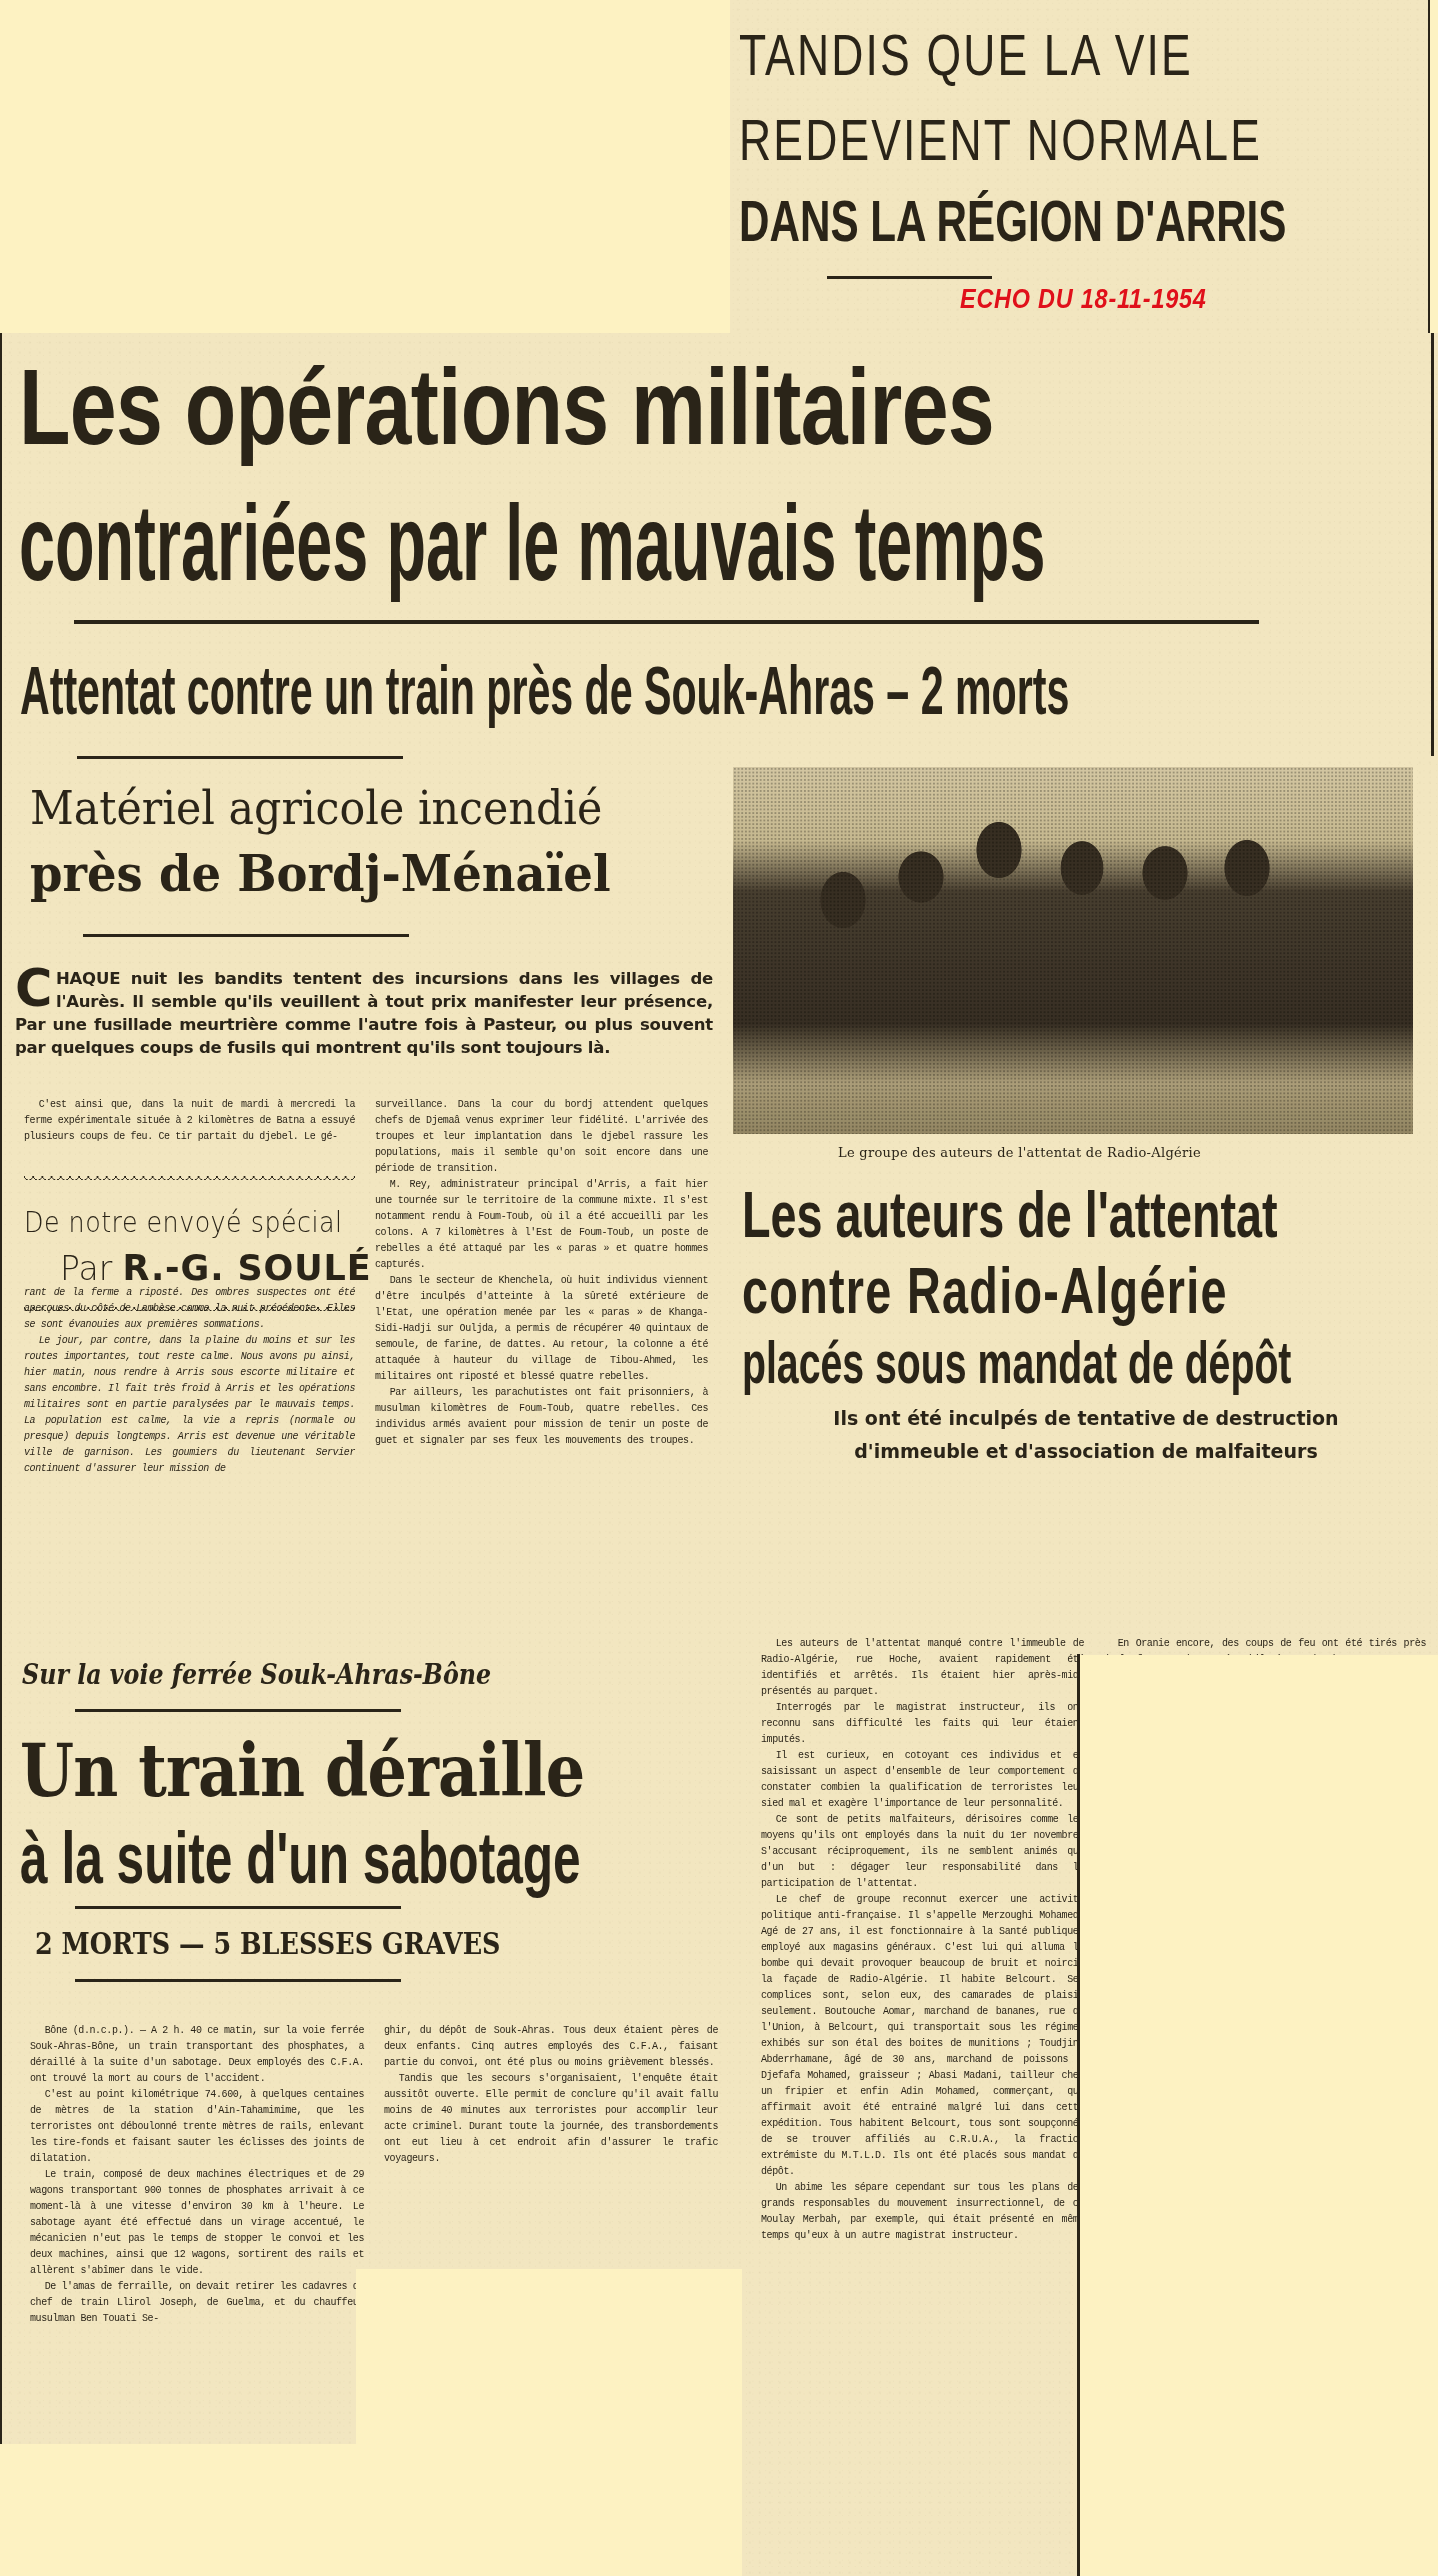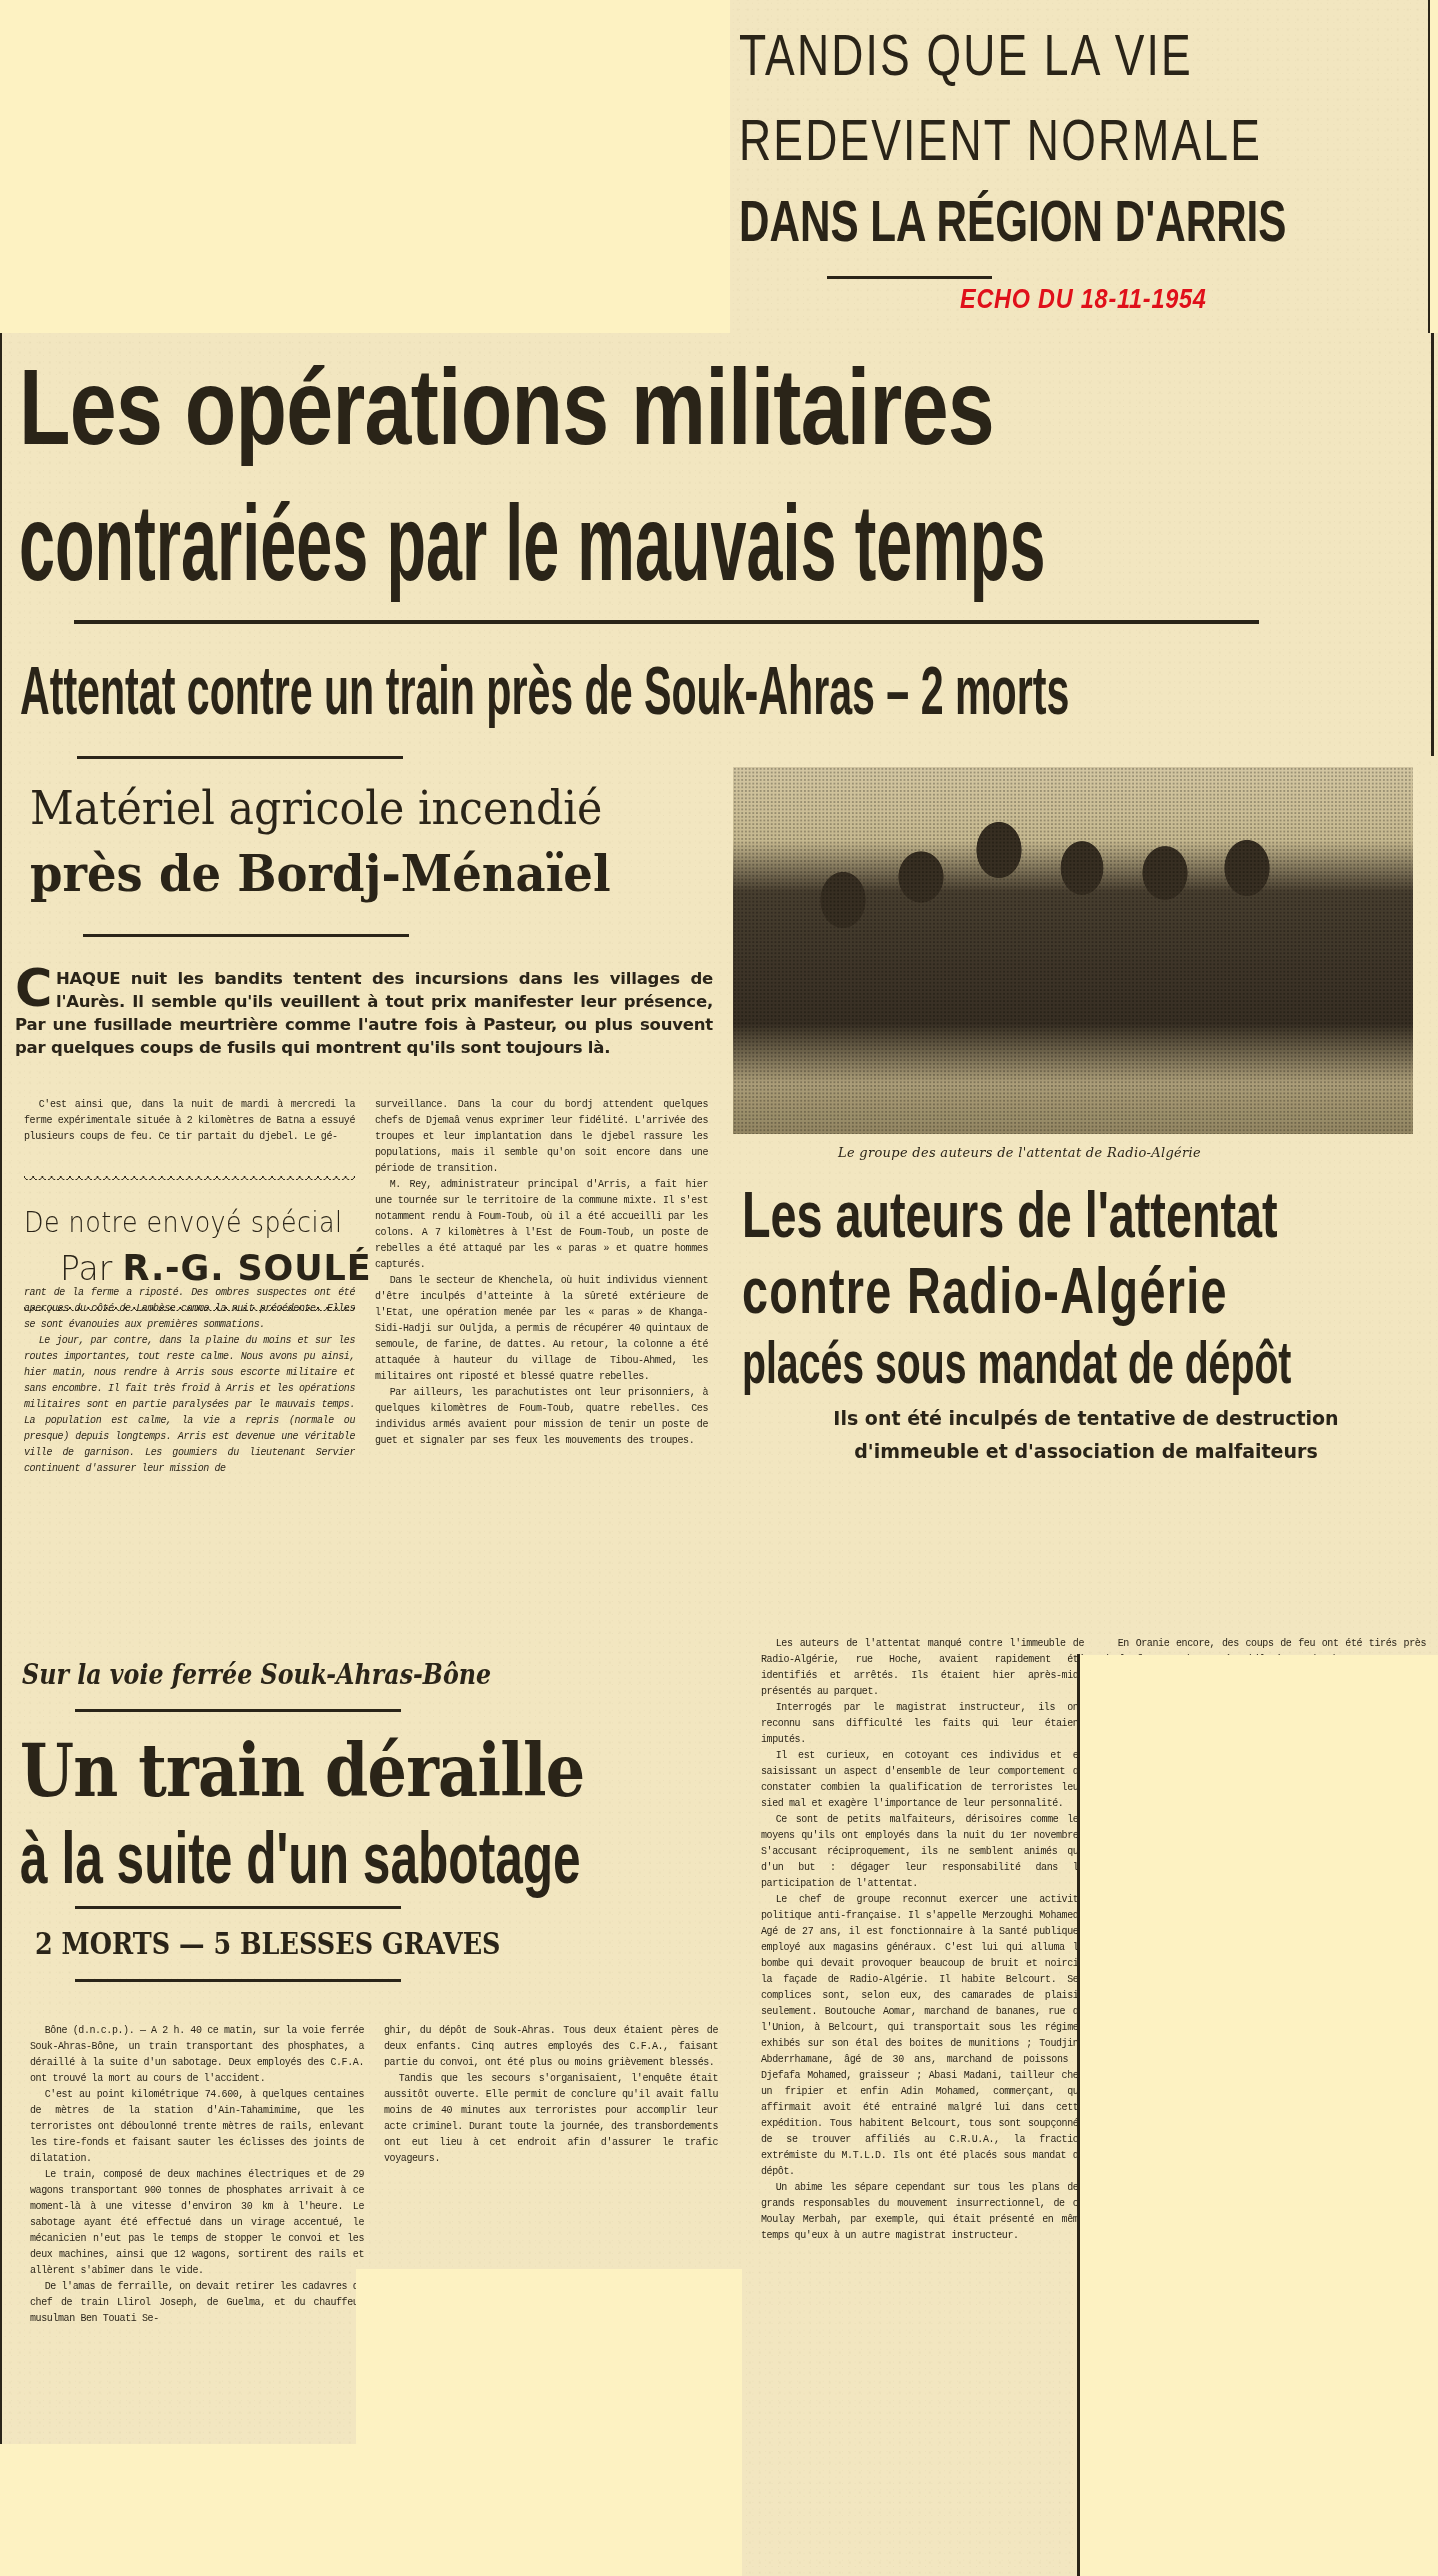--- a/index.html
+++ b/index.html
@@ -157,21 +157,21 @@
     filter: contrast(1.05);
     overflow: hidden;
   }
   #photo::after {
     content: ""; position: absolute; inset: 0;
     background-image: radial-gradient(rgba(0,0,0,0.25) 0.9px, transparent 1.2px);
     background-size: 3.7px 3.7px;
   }
   #photo-caption {
     position: absolute; left: 836px; top: 812px;
-    font-family: "DejaVu Serif", serif; font-style: italic; font-size: 13px; letter-spacing: 0.3px;
+    font-family: "DejaVu Serif", serif; font-size: 13px; letter-spacing: 0.3px;
     white-space: nowrap;
   }
 
   
   #h-radio1 { position: absolute; left: 740px; top: 845px; font-size: 64px; transform: scaleX(0.73); letter-spacing: 0; }
   #h-radio2 { position: absolute; left: 740px; top: 921px; font-size: 64px; transform: scaleX(0.73); letter-spacing: 1.8px; }
   #h-radio3 { position: absolute; left: 740px; top: 996px; font-size: 59px; transform: scaleX(0.665); letter-spacing: 0; }
   #radio-deck {
     position: absolute; left: 735px; top: 1069px; width: 698px; text-align: center;
     font-family: "DejaVu Sans", sans-serif; font-weight: 700; font-size: 20px; line-height: 33px;
@@ -221,21 +221,21 @@
   </div>
   <div id="wavy2" class="wavy"></div>
   <div id="col1b" class="body-text">
     <p class="noindent">rant de la ferme a riposté. Des ombres suspectes ont été aperçues du côté de Lambèse comme la nuit précédente. Elles se sont évanouies aux premières sommations.</p>
     <p>Le jour, par contre, dans la plaine du moins et sur les routes importantes, tout reste calme. Nous avons pu ainsi, hier matin, nous rendre à Arris sous escorte militaire et sans encombre. Il fait très froid à Arris et les opérations militaires sont en partie paralysées par le mauvais temps. La population est calme, la vie a repris (normale ou presque) depuis longtemps. Arris est devenue une véritable ville de garnison. Les goumiers du lieutenant Servier continuent d'assurer leur mission de</p>
   </div>
   <div id="col2" class="body-text">
     <p class="noindent">surveillance. Dans la cour du bordj attendent quelques chefs de Djemaâ venus exprimer leur fidélité. L'arrivée des troupes et leur implantation dans le djebel rassure les populations, mais il semble qu'on soit encore dans une période de transition.</p>
     <p>M. Rey, administrateur principal d'Arris, a fait hier une tournée sur le territoire de la commune mixte. Il s'est notamment rendu à Foum-Toub, où il a été accueilli par les colons. A 7 kilomètres à l'Est de Foum-Toub, un poste de rebelles a été attaqué par les « paras » et quatre hommes capturés.</p>
     <p>Dans le secteur de Khenchela, où huit individus viennent d'être inculpés d'atteinte à la sûreté extérieure de l'Etat, une opération menée par les « paras » de Khanga-Sidi-Hadji sur Ouljda, a permis de récupérer 40 quintaux de semoule, de farine, de dattes. Au retour, la colonne a été attaquée à hauteur du village de Tibou-Ahmed, les militaires ont riposté et blessé quatre rebelles.</p>
-    <p>Par ailleurs, les parachutistes ont leur prisonniers, à quelques kilomètres de Foum-Toub, quatre rebelles. Ces individus armés avaient pour mission de tenir un poste de guet et signaler par ses feux les mouvements des troupes.</p>
+    <p>Par ailleurs, les parachutistes ont fait prisonniers, à musulman kilomètres de Foum-Toub, quatre rebelles. Ces individus armés avaient pour mission de tenir un poste de guet et signaler par ses feux les mouvements des troupes.</p>
   </div>
 
   <div id="kicker2">Sur la voie ferrée Souk-Ahras-Bône</div>
   <div id="rule-train-top" class="rule"></div>
   <div id="h-train1">Un train déraille</div>
   <div id="h-train2" class="condensed">à la suite d'un sabotage</div>
   <div id="rule-train-mid" class="rule"></div>
   <div id="h-train3">2 MORTS — 5 BLESSES GRAVES</div>
   <div id="rule-train-bot" class="rule"></div>
 

